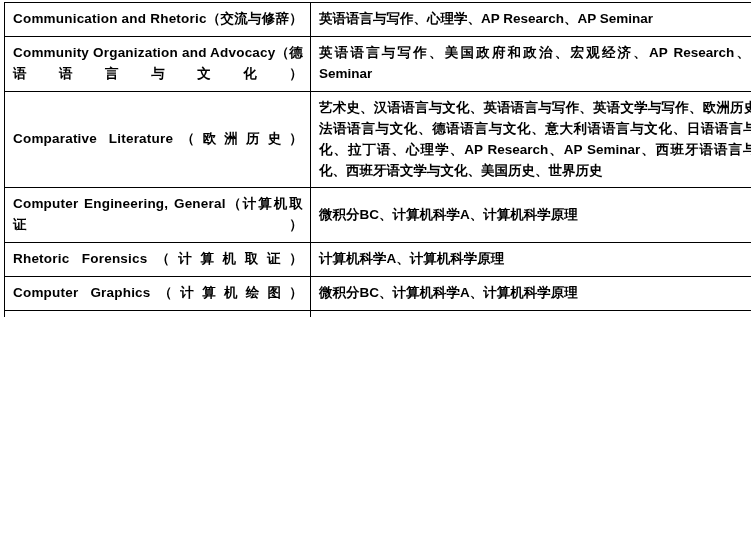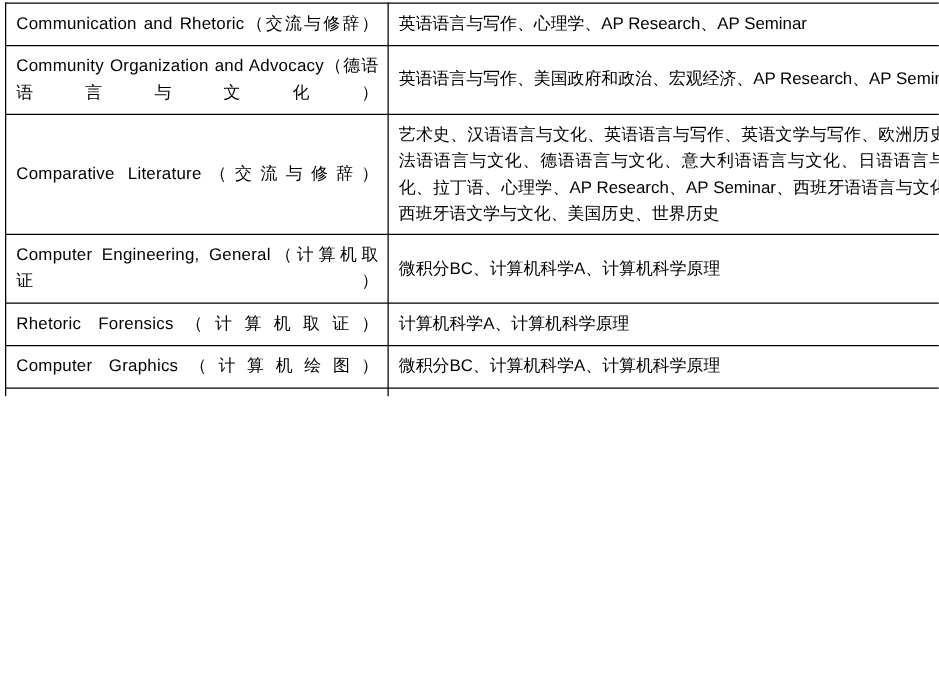--- a/index.html
+++ b/index.html
@@ -10,20 +10,21 @@
   body {
     width: 751px;
     height: 547px;
     font-family: "Liberation Sans", sans-serif;
     color: #000000;
     overflow: hidden;
   }
   .table-wrap {
     width: 728px;
     box-sizing: border-box;
+    font-weight: bold;
   }
   table.major-ap-table {
     border-collapse: collapse;
     table-layout: fixed;
     width: 744px;
     margin-left: 4px;
     margin-top: 2px;
   }
   table.major-ap-table td {
     border: 1px solid #000000;
@@ -80,21 +81,21 @@
       <tr class="row-2">
         <td class="col-major">
           <span class="cell-text">Community Organization and Advocacy（德语语言与文化）</span>
         </td>
         <td class="col-ap justified">
           <span class="cell-text">英语语言与写作、美国政府和政治、宏观经济、AP Research、AP Seminar</span>
         </td>
       </tr>
       <tr class="row-3 tall">
         <td class="col-major">
-          <span class="cell-text">Comparative Literature（交流与修辞）</span>
+          <span class="cell-text">Comparative Literature（欧洲历史）</span>
         </td>
         <td class="col-ap justified">
           <span class="cell-text">艺术史、汉语语言与文化、英语语言与写作、英语文学与写作、欧洲历史、法语语言与文化、德语语言与文化、意大利语语言与文化、日语语言与文化、拉丁语、心理学、AP Research、AP Seminar、西班牙语语言与文化、西班牙语文学与文化、美国历史、世界历史</span>
         </td>
       </tr>
       <tr class="row-4">
         <td class="col-major">
           <span class="cell-text">Computer Engineering, General（计算机取证）</span>
         </td>
         <td class="col-ap">

